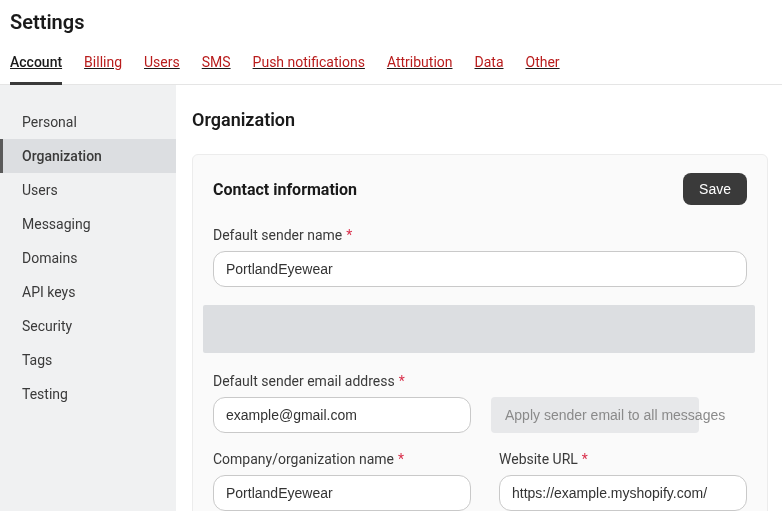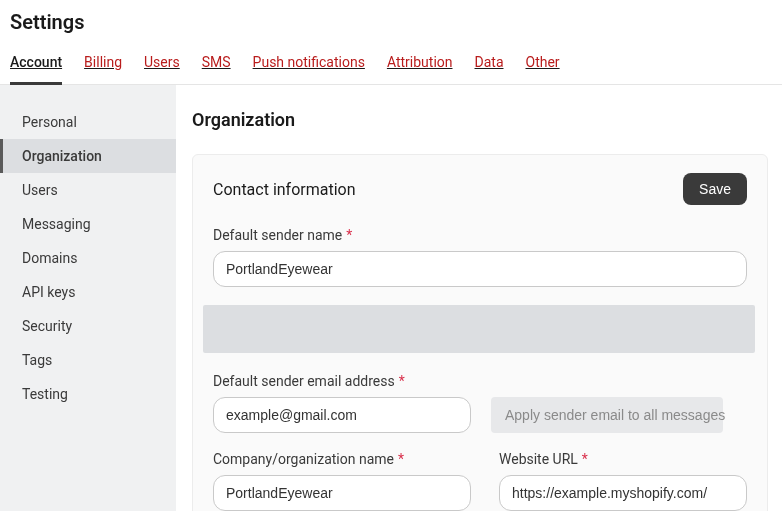--- a/index.html
+++ b/index.html
@@ -95,21 +95,21 @@
       position: relative;
     }
     .card-header {
       display: flex;
       justify-content: space-between;
       align-items: center;
       margin-bottom: 22px;
     }
     .card-title {
       font-size: 16px;
-      font-weight: 400;
+      font-weight: 700;
     }
     .save-btn {
       background: #3a3a3a;
       color: #fff;
       border: none;
       border-radius: 8px;
       padding: 8px 16px;
       font-size: 14px;
       cursor: pointer;
     }
@@ -160,21 +160,21 @@
     }
     .apply-btn {
       background: #e7e8ea;
       color: #8a8a8a;
       border: none;
       border-radius: 4px;
       padding: 10px 14px;
       font-size: 14px;
       cursor: not-allowed;
       white-space: nowrap;
-      width: 232px;
+      width: 208px;
       text-align: right;
     }
   </style>
 </head>
 <body>
 
 <div class="page-title">Settings</div>
 
 <div class="tabs">
   <div class="tab active">Account</div>

